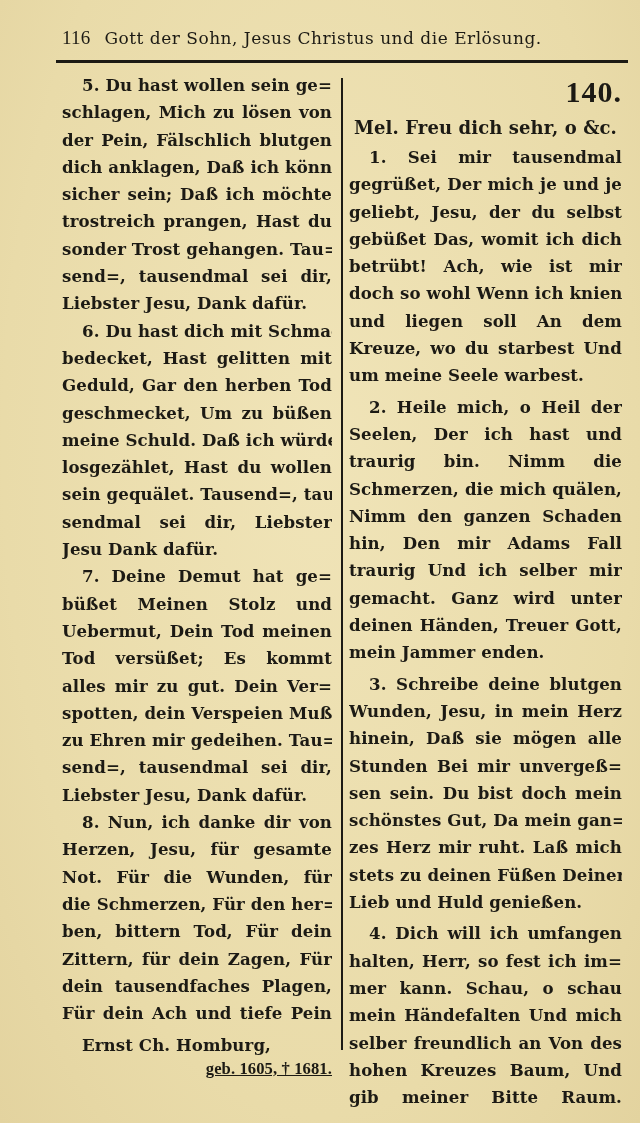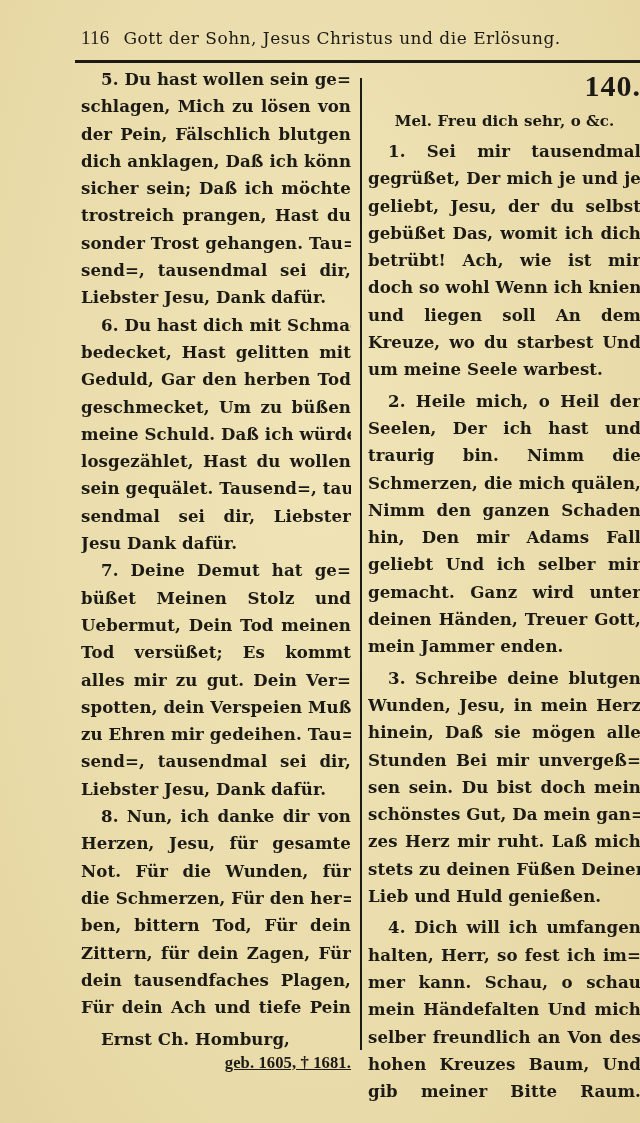--- a/index.html
+++ b/index.html
@@ -12,21 +12,21 @@
       background: #ecdfb0;
       background-image: radial-gradient(ellipse at 50% 40%, #f0e4b8 0%, #e9dba9 70%, #e3d39f 100%);
       overflow: hidden;
       position: relative;
       font-family: "DejaVu Serif", serif;
       color: #1c1a14;
     }
     .page {
       position: absolute;
       left: 0; top: 0;
-      width: 564px; height: 1123px; margin-left: 19px;
+      width: 564px; height: 1123px;
     }
     .header {
       position: absolute;
       left: 62px;
       top: 27px;
       width: 440px;
       height: 30px;
       display: flex;
       align-items: baseline;
       font-family: "DejaVu Serif", serif;
@@ -47,21 +47,21 @@
     .rule {
       position: absolute;
       left: 56px;
       top: 60px;
       width: 572px;
       height: 3px;
       background: #1c1a14;
     }
     .col {
       position: absolute;
-      top: 66px;
+      top: 72px;
       font-size: 16.6px;
       line-height: 27.3px;
       text-align: justify;
       font-family: "DejaVu Serif", serif;
       font-weight: bold;
       letter-spacing: 0.1px;
     }
     .col-left {
       left: 62px;
       width: 270px;
@@ -96,21 +96,21 @@
       text-align: right;
       font-family: "Liberation Serif", serif;
       font-weight: bold;
       font-size: 30px;
       line-height: 40px;
       height: 42px;
       letter-spacing: 1px;
     }
     .melody {
       text-align: center;
-      font-size: 15px;
+      font-size: 18px;
       line-height: 27.3px;
       height: 30px;
     }
     .signature {
       font-size: 16.6px;
       line-height: 24px;
       margin-top: 6px;
     }
     .signature .author {
       display: block;
@@ -203,21 +203,21 @@
       <span class="line last">um meine Seele warbest.</span>
     </div>
     <div class="gap-small"></div>
     <div>
       <span class="line indent"><span>2.</span> <span>Heile mich, o Heil der</span></span>
       <span class="line">Seelen, Der ich hast und</span>
       <span class="line">traurig bin. Nimm die</span>
       <span class="line">Schmerzen, die mich quälen,</span>
       <span class="line">Nimm den ganzen Schaden</span>
       <span class="line">hin, Den mir Adams Fall</span>
-      <span class="line">geliebt Und ich selber mir</span>
+      <span class="line">traurig Und ich selber mir</span>
       <span class="line">gemacht. Ganz wird unter</span>
       <span class="line">deinen Händen, Treuer Gott,</span>
       <span class="line last">mein Jammer enden.</span>
     </div>
     <div class="gap-small"></div>
     <div>
       <span class="line indent"><span>3.</span> <span>Schreibe deine blutgen</span></span>
       <span class="line">Wunden, Jesu, in mein Herz</span>
       <span class="line">hinein, Daß sie mögen alle</span>
       <span class="line">Stunden Bei mir unvergeß=</span>

